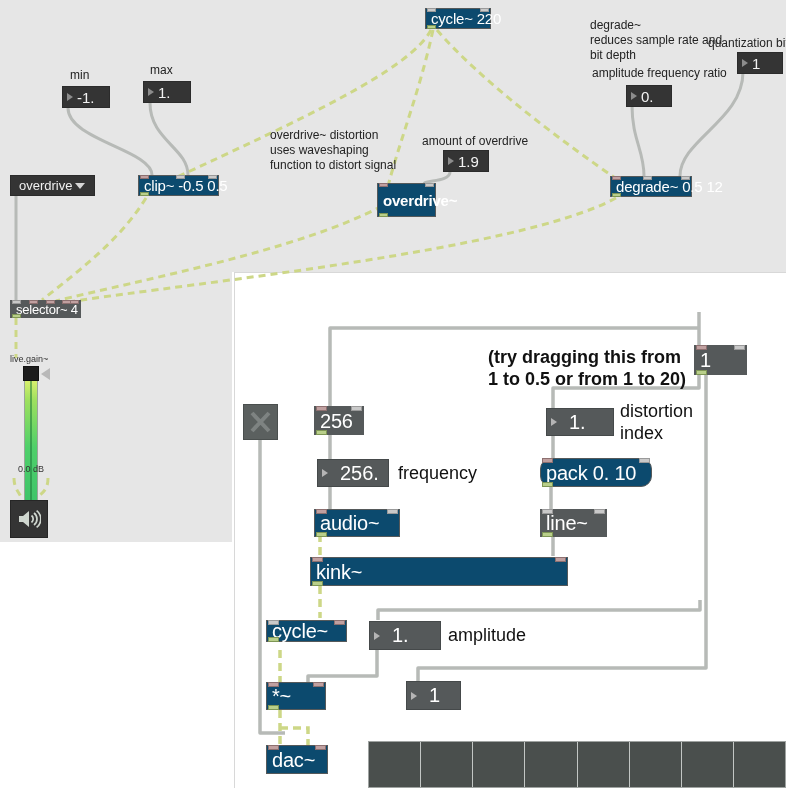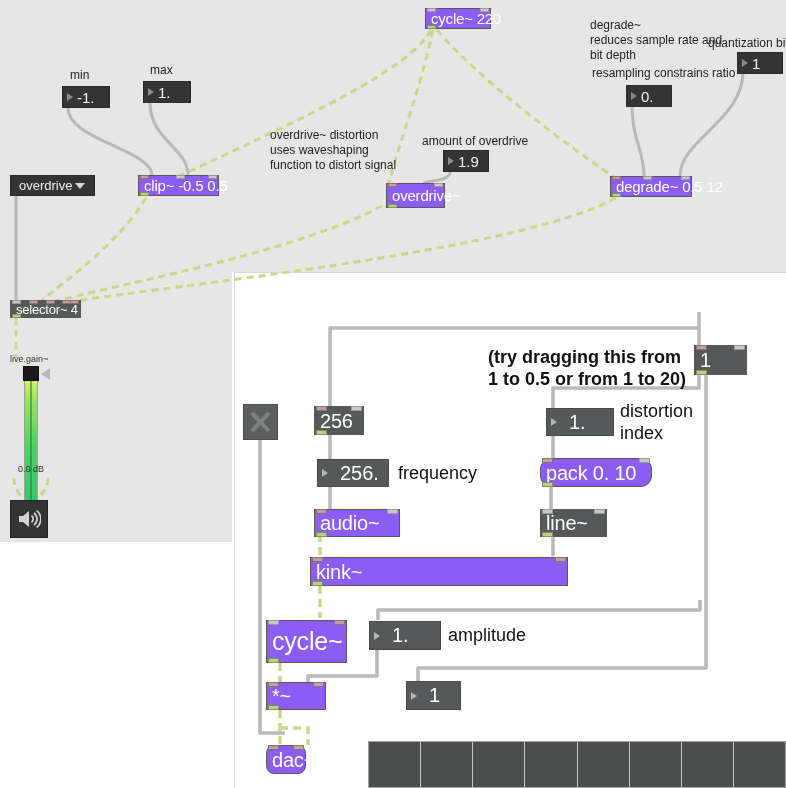--- a/index.html
+++ b/index.html
@@ -17,21 +17,21 @@
   .panel-gray{background:#e6e6e6;}
   .panel-white{background:#ffffff;border:1px solid #d8d8d8;}
 
   
   #wires{position:absolute;left:0;top:0;width:786px;height:788px;pointer-events:none;}
   #wires-top{position:absolute;left:0;top:0;width:786px;height:788px;pointer-events:none;}
 
   
   .obj{
     position:absolute;
-    background:#8b5cf6;
+    background:#0c4a6e;
     color:#ffffff;
     font-size:15px;
     line-height:1;
     display:flex;align-items:center;
     padding:0 5px;
     box-sizing:border-box;
     border:1px solid #55595a;
     white-space:nowrap;
     letter-spacing:-0.2px;
   }
@@ -201,21 +201,21 @@
   <div class="cmt" style="left:150px;top:63px;">max</div>
   <div class="numbox" style="left:143px;top:81px;width:48px;height:22px;">1.</div>
 
   <div class="cmt" style="left:590px;top:18px;">degrade~
 reduces sample rate and
 bit depth</div>
 
   <div class="cmt" style="left:708px;top:36px;">quantization bits</div>
   <div class="numbox" style="left:737px;top:52px;width:46px;height:22px;">1</div>
 
-  <div class="cmt" style="left:592px;top:66px;">resampling constrains ratio</div>
+  <div class="cmt" style="left:592px;top:66px;">amplitude frequency ratio</div>
   <div class="numbox" style="left:626px;top:85px;width:46px;height:22px;">0.</div>
 
   <div class="cmt" style="left:270px;top:128px;">overdrive~ distortion
 uses waveshaping
 function to distort signal</div>
 
   <div class="cmt" style="left:422px;top:134px;">amount of overdrive</div>
   <div class="numbox" style="left:443px;top:150px;width:46px;height:22px;">1.9</div>
 
   <div class="umenu" style="left:10px;top:175px;width:85px;height:21px;">
@@ -232,21 +232,21 @@
   </div>
 
   <div class="obj" style="left:610px;top:176px;width:82px;height:21px;">
     <span class="port in sig" style="left:1px;"></span>
     <span class="port in ctl" style="left:40%;"></span>
     <span class="port in ctl" style="right:1px;"></span>
     <span class="port out sig-out" style="left:1px;"></span>
     <span>degrade~ 0.5 12</span>
   </div>
 
-  <div class="obj" style="left:386px;top:183px;width:59px;height:25px;">
+  <div class="obj" style="left:377px;top:183px;width:59px;height:34px;font-weight:bold;">
     <span class="port in sig" style="left:1px;"></span>
     <span class="port in ctl" style="right:1px;"></span>
     <span class="port out sig-out" style="left:1px;"></span>
     <span>overdrive~</span>
   </div>
 
   <div class="obj dark" style="left:10px;top:300px;width:71px;height:18px;font-size:13px;">
     <span class="port in ctl" style="left:1px;"></span>
     <span class="port in sig" style="left:26%;"></span>
     <span class="port in sig" style="left:50%;"></span>
@@ -367,40 +367,40 @@
     <span>line~</span>
   </div>
 
   <div class="obj" style="left:310px;top:557px;width:258px;height:29px;font-size:20px;">
     <span class="port in sig" style="left:1px;width:11px;height:5px;"></span>
     <span class="port in sig" style="right:1px;width:11px;height:5px;"></span>
     <span class="port out sig-out" style="left:1px;width:11px;height:5px;"></span>
     <span>kink~</span>
   </div>
 
-  <div class="obj" style="left:266px;top:620px;width:81px;height:43px;font-size:25px;">
+  <div class="obj" style="left:266px;top:620px;width:81px;height:22px;font-size:20px;">
     <span class="port in ctl" style="left:1px;width:11px;height:5px;"></span>
     <span class="port in sig" style="right:1px;width:11px;height:5px;"></span>
     <span class="port out sig-out" style="left:1px;width:11px;height:5px;"></span>
     <span>cycle~</span>
   </div>
 
   <div class="numbox mid" style="left:369px;top:621px;width:72px;height:29px;font-size:20px;padding-left:22px;">1.</div>
   <div class="cmt med" style="left:448px;top:624px;">amplitude</div>
 
   <div class="obj" style="left:266px;top:682px;width:60px;height:28px;font-size:20px;">
     <span class="port in sig" style="left:1px;width:11px;height:5px;"></span>
     <span class="port in sig" style="right:1px;width:11px;height:5px;"></span>
     <span class="port out sig-out" style="left:1px;width:11px;height:5px;"></span>
     <span>*~</span>
   </div>
 
   <div class="numbox mid" style="left:406px;top:681px;width:55px;height:29px;font-size:20px;padding-left:22px;">1</div>
 
-  <div class="obj" style="left:266px;top:745px;width:40px;height:29px;font-size:20px;border-radius:8px;">
+  <div class="obj" style="left:266px;top:745px;width:62px;height:29px;font-size:20px;">
     <span class="port in sig" style="left:1px;width:11px;height:5px;"></span>
     <span class="port in sig" style="right:1px;width:11px;height:5px;"></span>
     <span>dac~</span>
   </div>
 
   <div class="multislider" style="left:368px;top:741px;width:418px;height:47px;">
     <div class="seg"></div>
     <div class="seg"></div>
     <div class="seg"></div>
     <div class="seg"></div>

